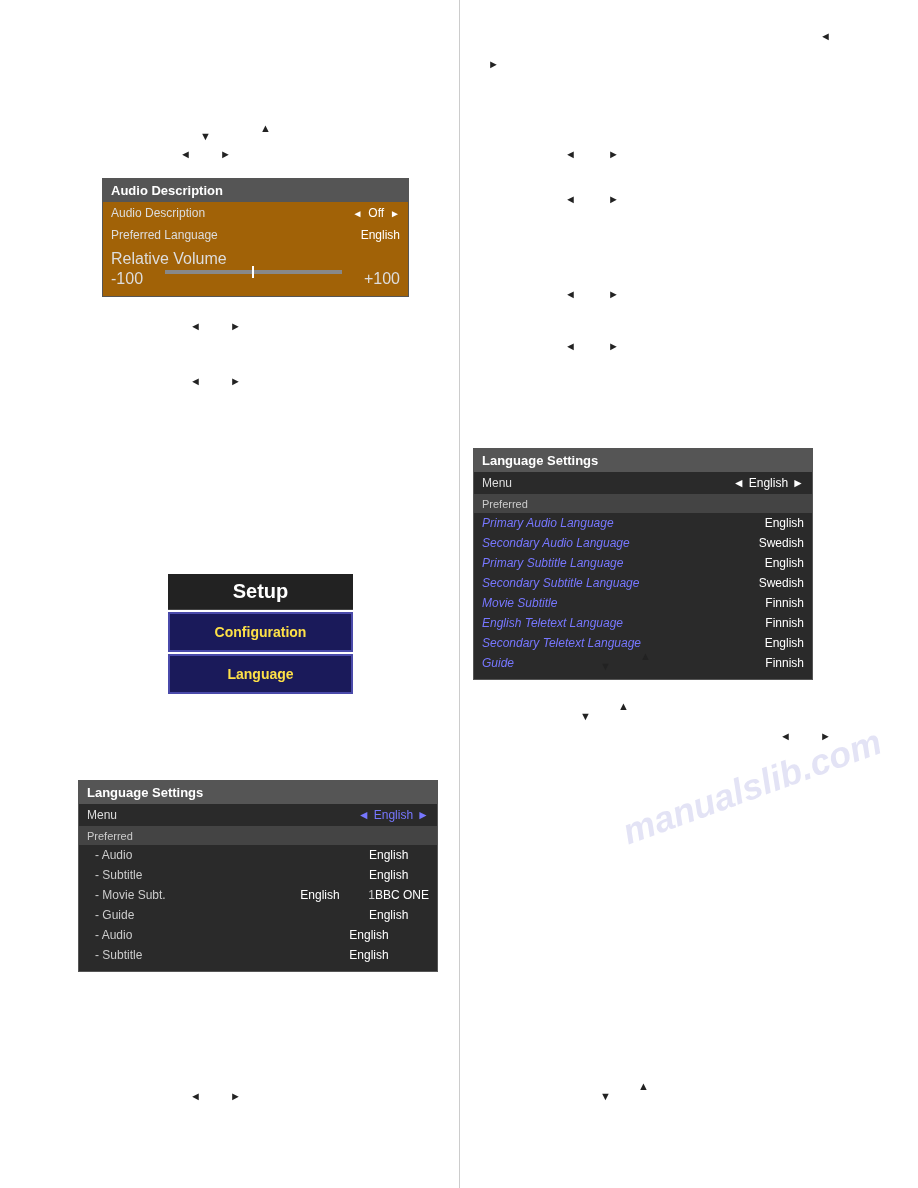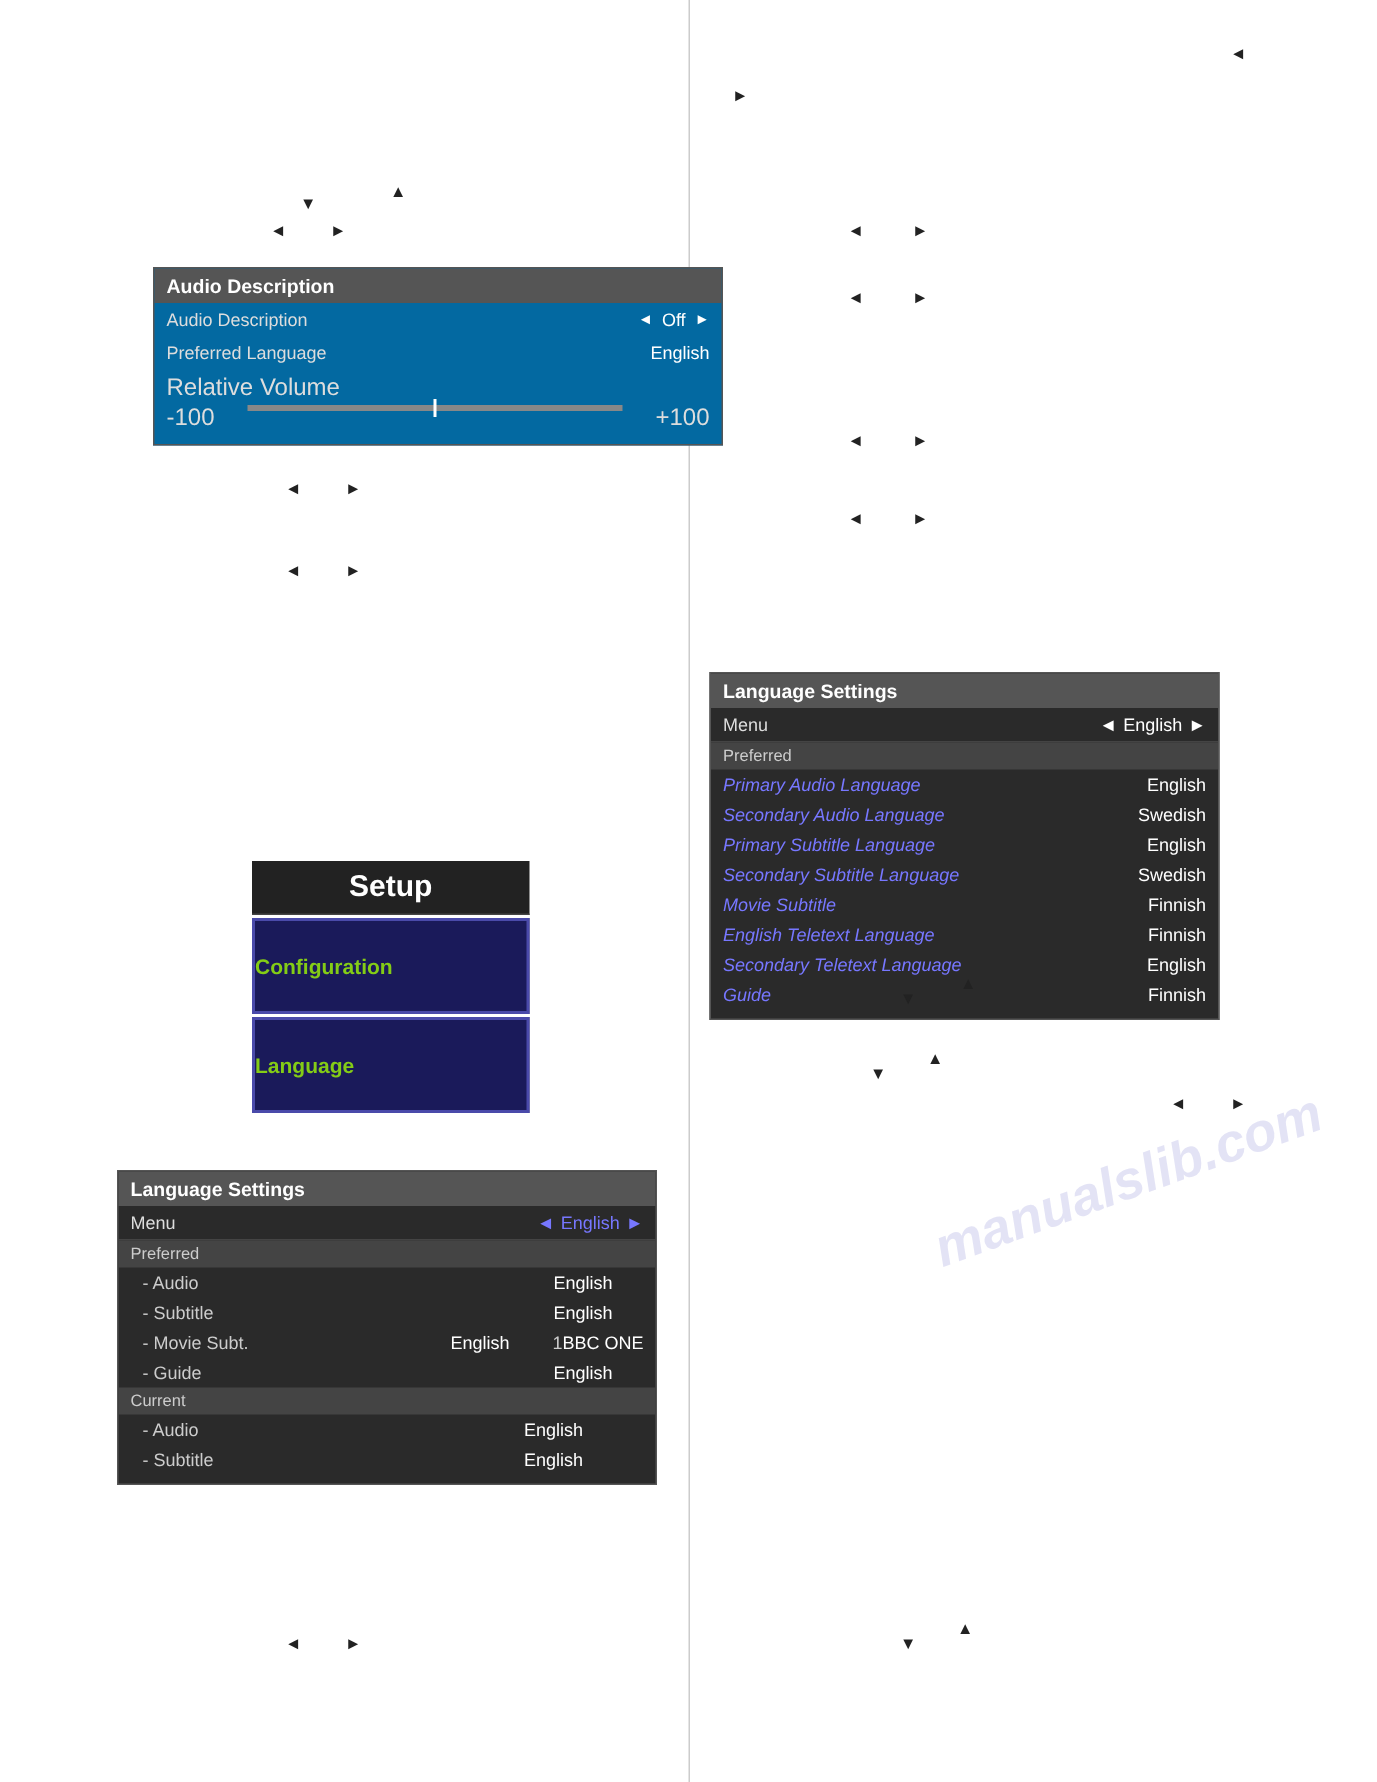--- a/index.html
+++ b/index.html
@@ -30,22 +30,22 @@
       color: #222;
     }
 
     
 
     
     .audio-desc-panel {
       position: absolute;
       top: 178px;
       left: 102px;
-      width: 380px;
-      background: #0369a1;
+      width: 307px;
+      background: #a16207;
       border: 1px solid #555;
     }
     .audio-desc-panel .panel-title {
       background: #555;
       color: #fff;
       padding: 4px 8px;
       font-size: 13px;
       font-weight: bold;
     }
     .audio-desc-panel .panel-row {
@@ -107,24 +107,24 @@
       background: #222;
       color: #fff;
       font-size: 20px;
       font-weight: bold;
       text-align: center;
       padding: 6px 0;
       border-bottom: 1px solid #444;
     }
     .setup-menu .setup-item {
       border: 2px solid #4a4aaa;
-      color: #84cc16;
+      color: #fde047;
       background: #1a1a5a;
-      text-align: left;
-      padding: 22px 0;
+      text-align: center;
+      padding: 10px 0;
       font-size: 14px;
       font-weight: bold;
       margin-top: 2px;
     }
 
     
     .lang-panel-left {
       position: absolute;
       top: 780px;
       left: 78px;
@@ -305,21 +305,20 @@
     <span class="label">- Movie Subt.</span>
     <span class="val">English</span>
     <span class="chan-num" style="margin-left:8px;color:#ccc;">1</span>
     <span class="channel" style="margin-left:auto;color:#fff;">BBC ONE</span>
   </div>
   <div class="lang-row">
     <span class="label">- Guide</span>
     <span class="val">English</span>
   </div>
 
-  <div class="section-header">Current</div>
   <div class="lang-row">
     <span class="label">- Audio</span>
     <span class="val" style="margin-left:auto;text-align:center;min-width:120px;">English</span>
   </div>
   <div class="lang-row" style="margin-bottom:6px;">
     <span class="label">- Subtitle</span>
     <span class="val" style="margin-left:auto;text-align:center;min-width:120px;">English</span>
   </div>
 </div>
 

